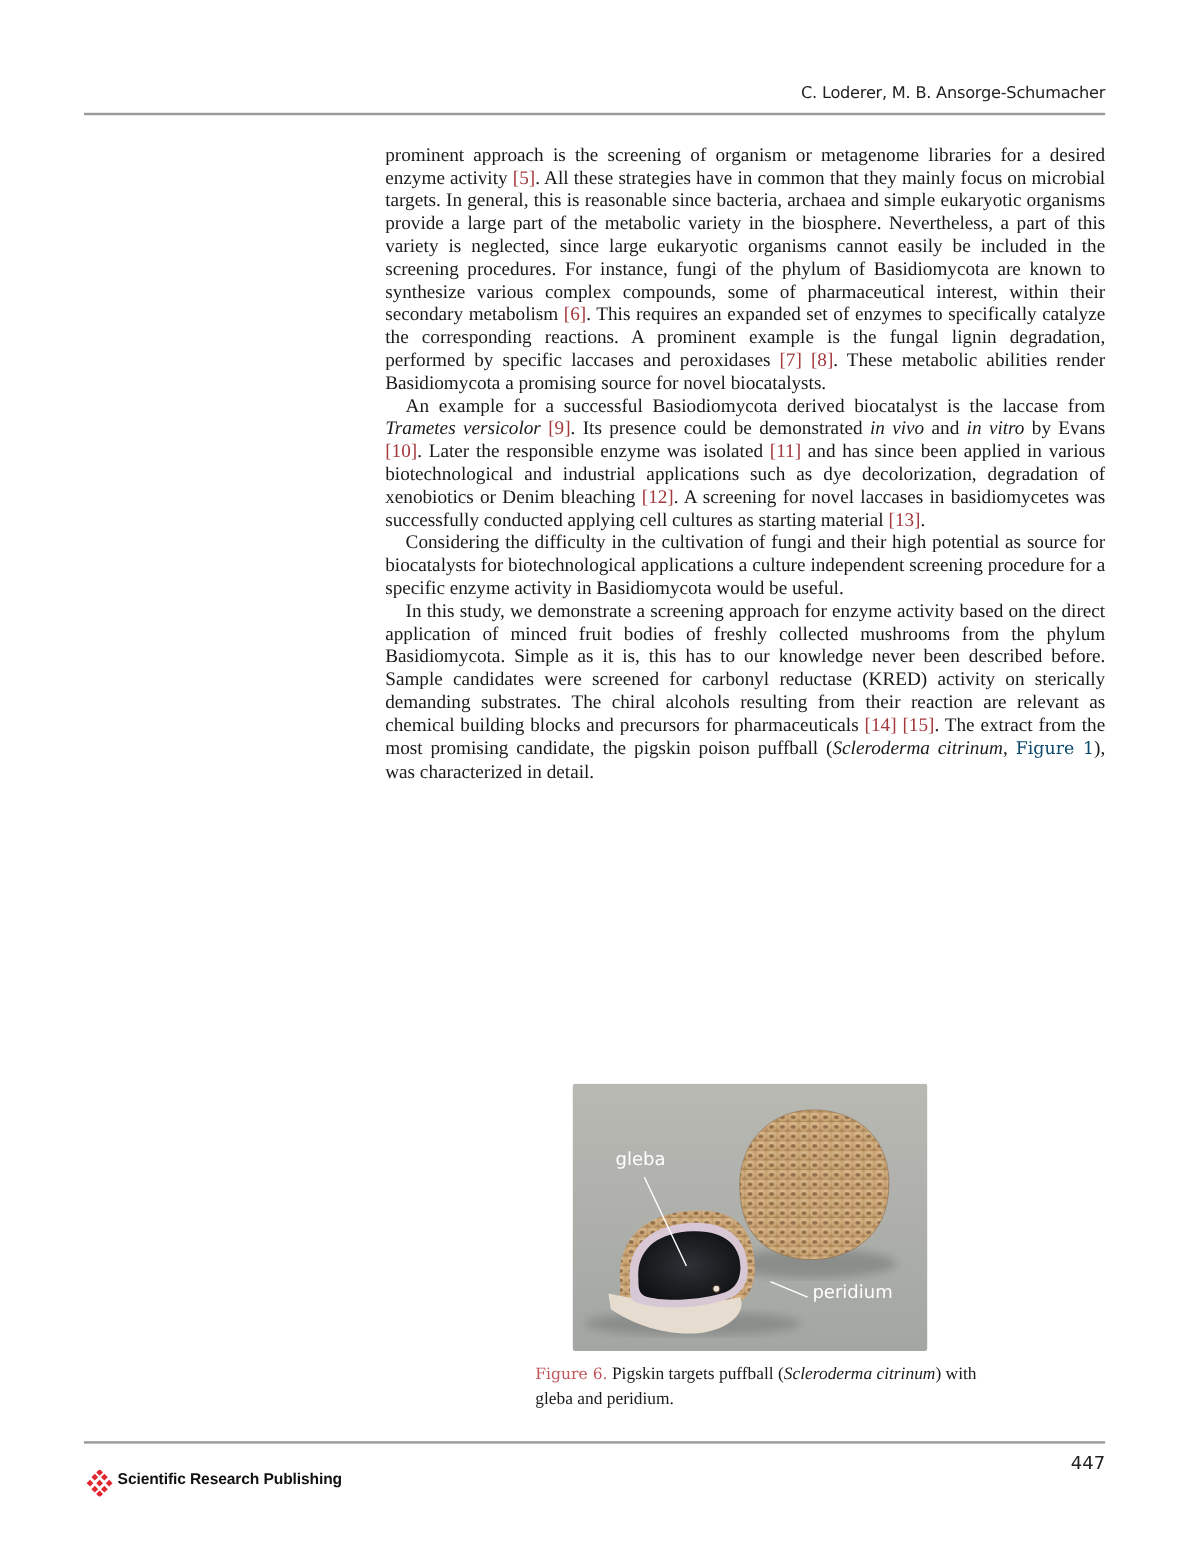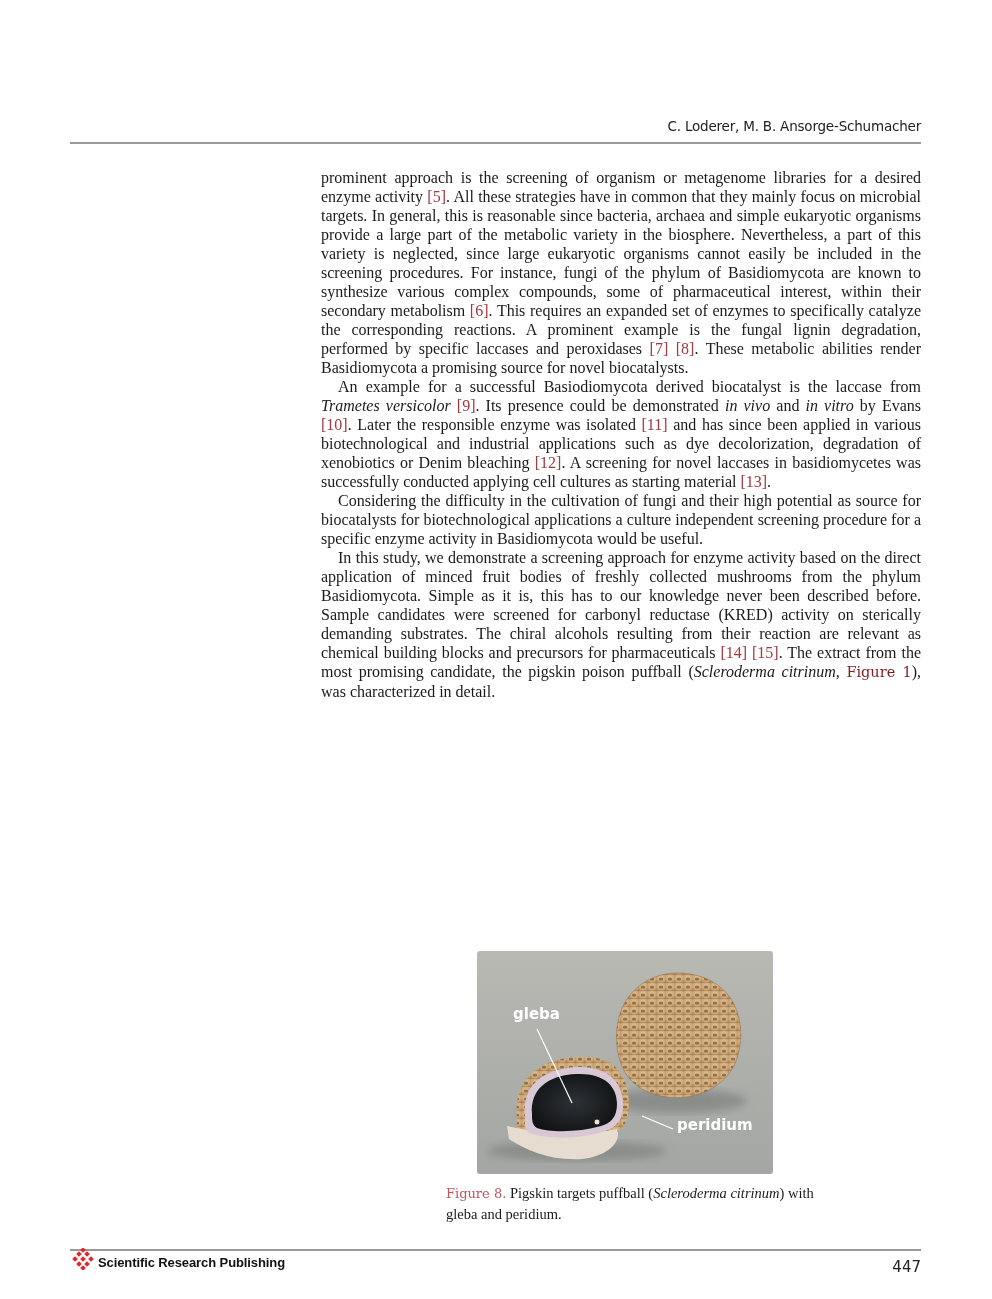--- a/index.html
+++ b/index.html
@@ -1,53 +1,52 @@
 <!DOCTYPE html>
 <html><head>
 <meta charset="utf-8">
 <style>
   html, body { margin: 0; padding: 0; background: #ffffff; }
   body { width: 992px; height: 1299px; position: relative; overflow: hidden; }
-  .page { position: absolute; left: 0; top: 0; width: 992px; height: 1119px; margin-top: 48px; }
+  .page { position: absolute; left: 0; top: 0; width: 992px; height: 1119px; }
 
   .header-author {
     position: absolute; right: 71px; top: 70px;
     font-family: "DejaVu Sans", sans-serif; font-size: 13.5px; color: #222;
     letter-spacing: -0.2px;
   }
   .rule { position: absolute; left: 70px; width: 851px; height: 2px; background: #9a9a9a; }
   .rule.top { top: 94px; }
   .rule.bottom { top: 1201px; }
 
   .body-text {
     position: absolute; left: 321px; top: 120px; width: 600px;
     font-family: "Liberation Serif", serif; font-size: 16px; line-height: 19px;
     color: #1a1a1a; text-align: justify;
   }
   .body-text p { margin: 0; }
   .body-text p.indent { text-indent: 17px; }
   .ref { color: #a3383d; }
-  .figref { color: #7f1d1d; font-family: "DejaVu Serif", serif; font-size: 14.5px; }
+  .figref { color: #0c4a6e; font-family: "DejaVu Serif", serif; font-size: 14.5px; }
   i { }
 
   .figure {
     position: absolute; left: 477px; top: 903px; width: 296px; height: 223px;
     border-radius: 3px; overflow: hidden;
     box-shadow: 0 0 6px 4px #ffffff inset;
-    font-weight: bold;
   }
   .figure svg { display: block; }
 
   .caption {
     position: absolute; left: 446px; top: 1135px; width: 380px;
     font-family: "Liberation Serif", serif; font-size: 14.5px; line-height: 20px; color: #1a1a1a;
   }
   .caption .cap-label { color: #c0565b; font-family: "DejaVu Serif", serif; font-size: 13px; }
 
-  .footer-logo { position: absolute; left: 72px; top: 1200px; display: flex; align-items: flex-end; }
+  .footer-logo { position: absolute; left: 72px; top: 1225px; display: flex; align-items: flex-start; }
   .footer-logo .logo-text {
     font-family: "Liberation Sans", sans-serif; font-size: 13px; color: #111; margin-left: 4px;
     font-weight: bold; letter-spacing: -0.1px;
   }
   .page-number {
     position: absolute; right: 71px; top: 1210px;
     font-family: "DejaVu Sans", sans-serif; font-size: 15px; color: #222;
   }
 </style>
 </head>
@@ -110,21 +109,21 @@
       <circle cx="120" cy="171" r="3" fill="#e8e0d4" stroke="#3a2a1a" stroke-width="1"></circle>
 
       <line x1="60" y1="78" x2="95" y2="152" stroke="#ffffff" stroke-width="1.2"></line>
       <line x1="165" y1="165" x2="196" y2="178" stroke="#ffffff" stroke-width="1.2"></line>
       <text x="36" y="68" fill="#ffffff" font-family="DejaVu Sans, sans-serif" font-size="15">gleba</text>
       <text x="200" y="179" fill="#ffffff" font-family="DejaVu Sans, sans-serif" font-size="15">peridium</text>
     </svg>
   </div>
 
   <div class="caption">
-    <span class="cap-label">Figure 8.</span><span> Pigskin targets puffball (</span><i>Scleroderma citrinum</i><span>) with gleba and peridium.</span>
+    <span class="cap-label">Figure 6.</span><span> Pigskin targets puffball (</span><i>Scleroderma citrinum</i><span>) with gleba and peridium.</span>
   </div>
 
   <div class="rule bottom"></div>
 
   <div class="footer-logo">
     <svg width="22" height="22" viewBox="0 0 22 22">
       <g fill="#e0262e">
         <rect x="9" y="0" width="4" height="4" transform="rotate(45 11 2)"></rect>
         <rect x="13" y="4" width="4" height="4" transform="rotate(45 15 6)"></rect>
         <rect x="5" y="4" width="4" height="4" transform="rotate(45 7 6)"></rect>

